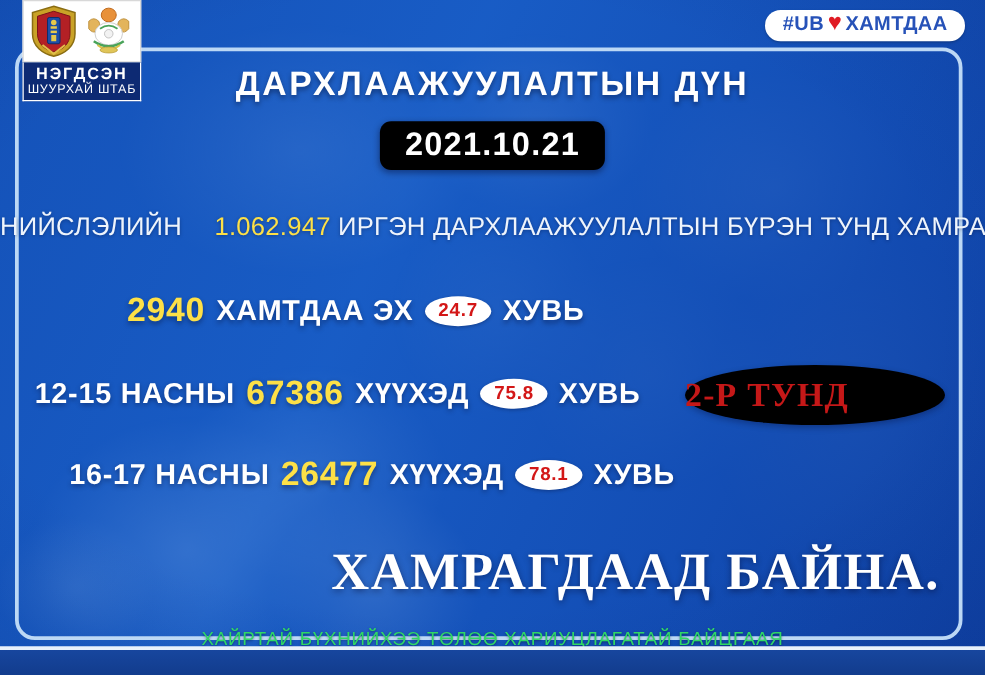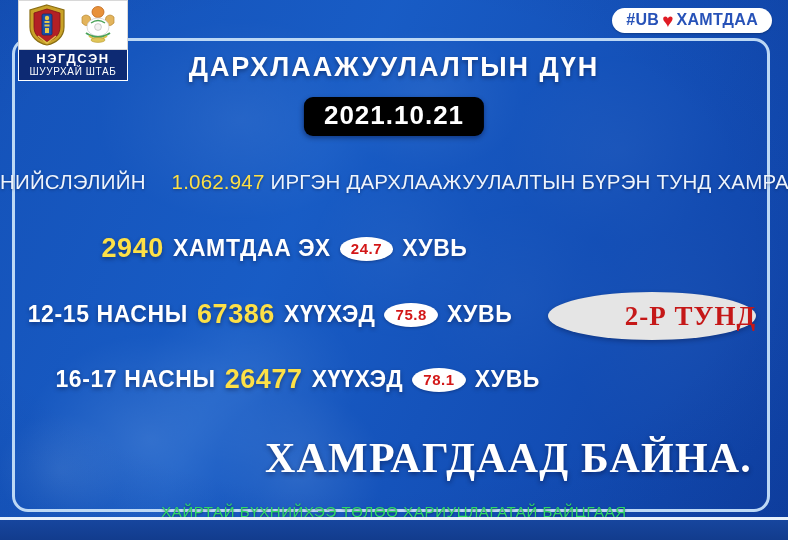--- a/index.html
+++ b/index.html
@@ -80,21 +80,21 @@
     bottom: 0;
     height: 20px;
     background: linear-gradient(180deg, #17469e 0%, #123c8d 100%);
   }
 
   
   .logo-block {
     position: absolute;
     left: 18px;
     top: 0px;
-    width: 110px;
+    width: 95px;
     z-index: 5;
   }
   .logo-emblems {
     background: #ffffff;
     border: 1px solid #d8d8d8;
     height: 50px;
     display: flex;
     align-items: center;
     justify-content: space-around;
     padding: 0 3px;
@@ -126,21 +126,21 @@
 
   
   .hashtag {
     position: absolute;
     right: 16px;
     top: 8px;
     background: #ffffff;
     border-radius: 14px;
     padding: 3px 14px 4px 14px;
     display: flex;
-    align-items: flex-end;
+    align-items: flex-start;
     gap: 2px;
     z-index: 6;
     box-shadow: 0 1px 2px rgba(0,0,0,0.25);
   }
   .hashtag .ht-text {
     color: #2752b8;
     font-weight: bold;
     font-size: 16px;
     letter-spacing: 0.3px;
   }
@@ -239,25 +239,25 @@
     font-weight: bold;
   }
 
   
   .dose-badge {
     position: absolute;
     left: 548px;
     top: 292px;
     width: 208px;
     height: 48px;
-    background: #e5e5e5;
+    background: #000000;
     border-radius: 50%;
     display: flex;
     align-items: center;
-    justify-content: flex-end;
+    justify-content: flex-start;
     box-shadow: 0 2px 5px rgba(0,0,30,0.3);
   }
   .dose-badge span {
     color: #c51818;
     font-family: "Liberation Serif", serif;
     font-size: 27px;
     font-weight: bold;
     letter-spacing: 1px;
   }
 

